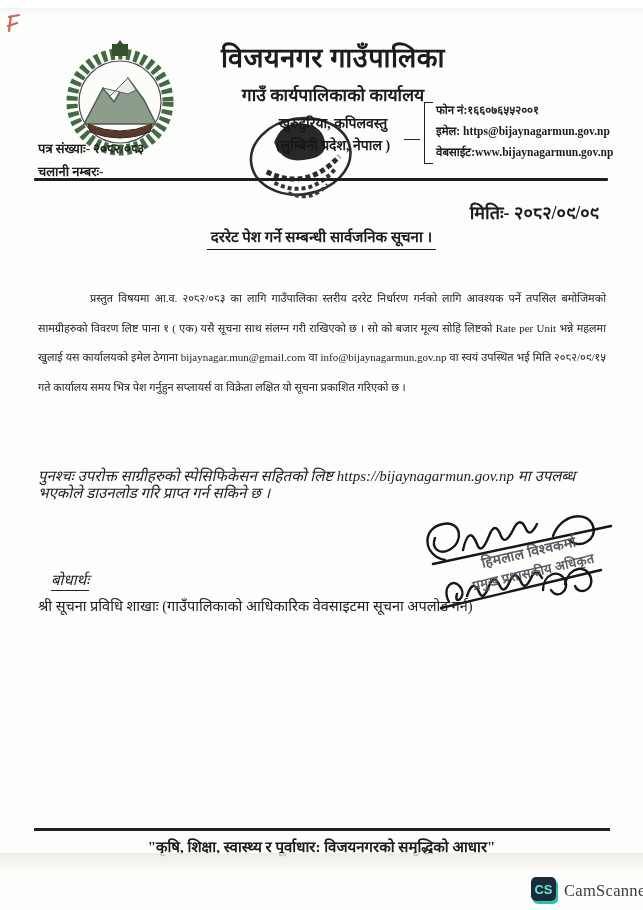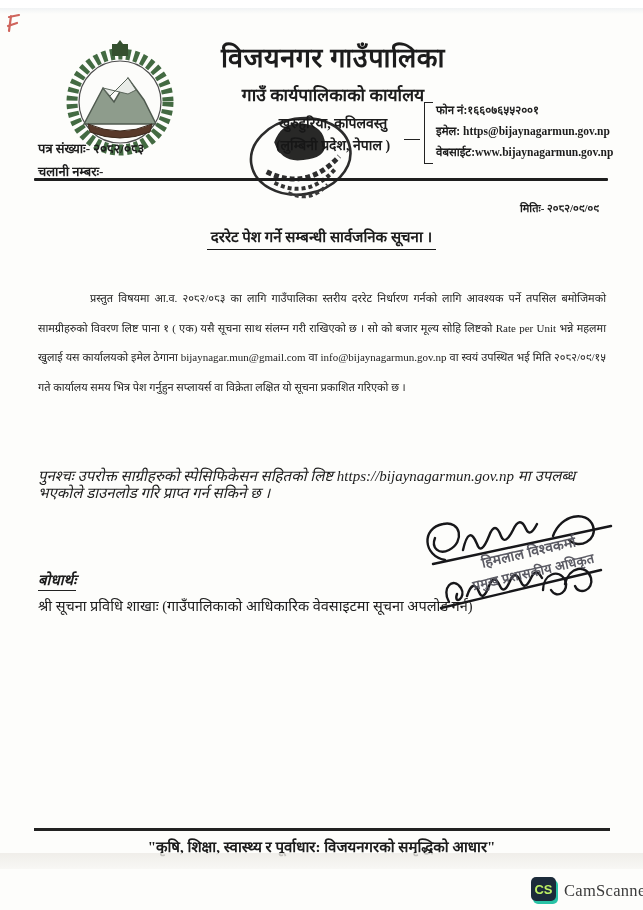--- a/index.html
+++ b/index.html
@@ -57,21 +57,21 @@
 
   .refs { position: absolute; left: 38px; top: 129px; }
   .ref-line { font-size: 13px; font-weight: 700; line-height: 23px; }
 
   .header-rule {
     position: absolute; left: 34px; top: 170px; width: 574px; height: 3px;
     background: #1e1e1e; border-radius: 1px;
   }
 
   
-  .date-line { position: absolute; right: 44px; top: 192px; font-size: 11px; font-weight: 600; }
+  .date-line { position: absolute; right: 44px; top: 192px; font-size: 18px; font-weight: 600; }
 
   .notice-title-wrap { position: absolute; left: 0; top: 218px; width: 100%; text-align: center; }
   .notice-title {
     display: inline-block; font-size: 15px; font-weight: 700;
     border-bottom: 1.8px solid #161616; padding: 0 4px 3px 4px;
   }
 
   .body-par {
     position: absolute; left: 38px; top: 276px; width: 568px;
     font-size: 11px; line-height: 29.5px; text-align: justify;
@@ -80,22 +80,22 @@
 
   .postscript {
     position: absolute; left: 38px; top: 460px; width: 560px;
     font-size: 15px; line-height: 17px; font-style: italic;
   }
   .postscript .url { font-style: italic; }
 
   .signature { position: absolute; left: 415px; top: 490px; }
 
   .bodhartha {
-    position: absolute; left: 38px; top: 561px;
-    font-size: 15px; font-weight: 700; font-style: italic;
+    position: absolute; left: 51px; top: 561px;
+    font-size: 15px; font-weight: 400; font-style: italic;
     border-bottom: 1.4px solid #222; padding-bottom: 1px;
   }
   .cc-line { position: absolute; left: 38px; top: 587px; font-size: 14.5px; }
 
   .officer-stamp {
     position: absolute; left: 428px; top: 558px; width: 220px;
     transform: rotate(-13deg); transform-origin: left bottom;
     text-align: center; color: #4e4e58; opacity: .92;
   }
   .officer-name { font-size: 14px; font-weight: 700; letter-spacing: .3px; }
@@ -115,21 +115,21 @@
     position: absolute; left: 531px; top: 869px;
     display: flex; align-items: center; gap: 6px;
   }
   .cs-icon-wrap { position: relative; width: 27px; height: 27px; }
   .cs-accent {
     position: absolute; left: 2px; top: 3px; width: 25px; height: 24px;
     border-radius: 5px;
   }
   .cs-square {
     position: absolute; left: 0; top: 0; width: 25px; height: 24px;
-    border-radius: 5px; color: #bef264;
+    border-radius: 5px; color: #5eead4;
     font-family: "Liberation Sans", "DejaVu Sans", sans-serif;
     font-weight: 700; font-size: 13px;
     display: flex; align-items: center; justify-content: center;
   }
   .cs-label { font-size: 16.5px; color: #3b3b3b; letter-spacing: .3px; }
 </style>
 </head>
 <body>
 
 <div class="page">

